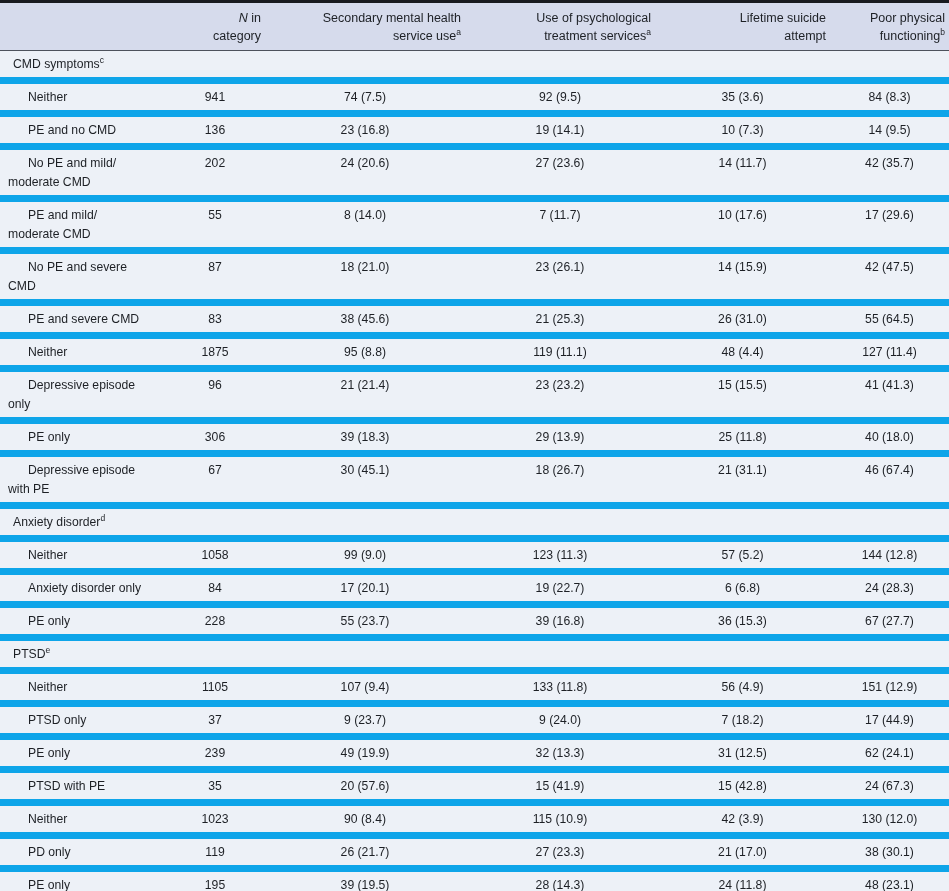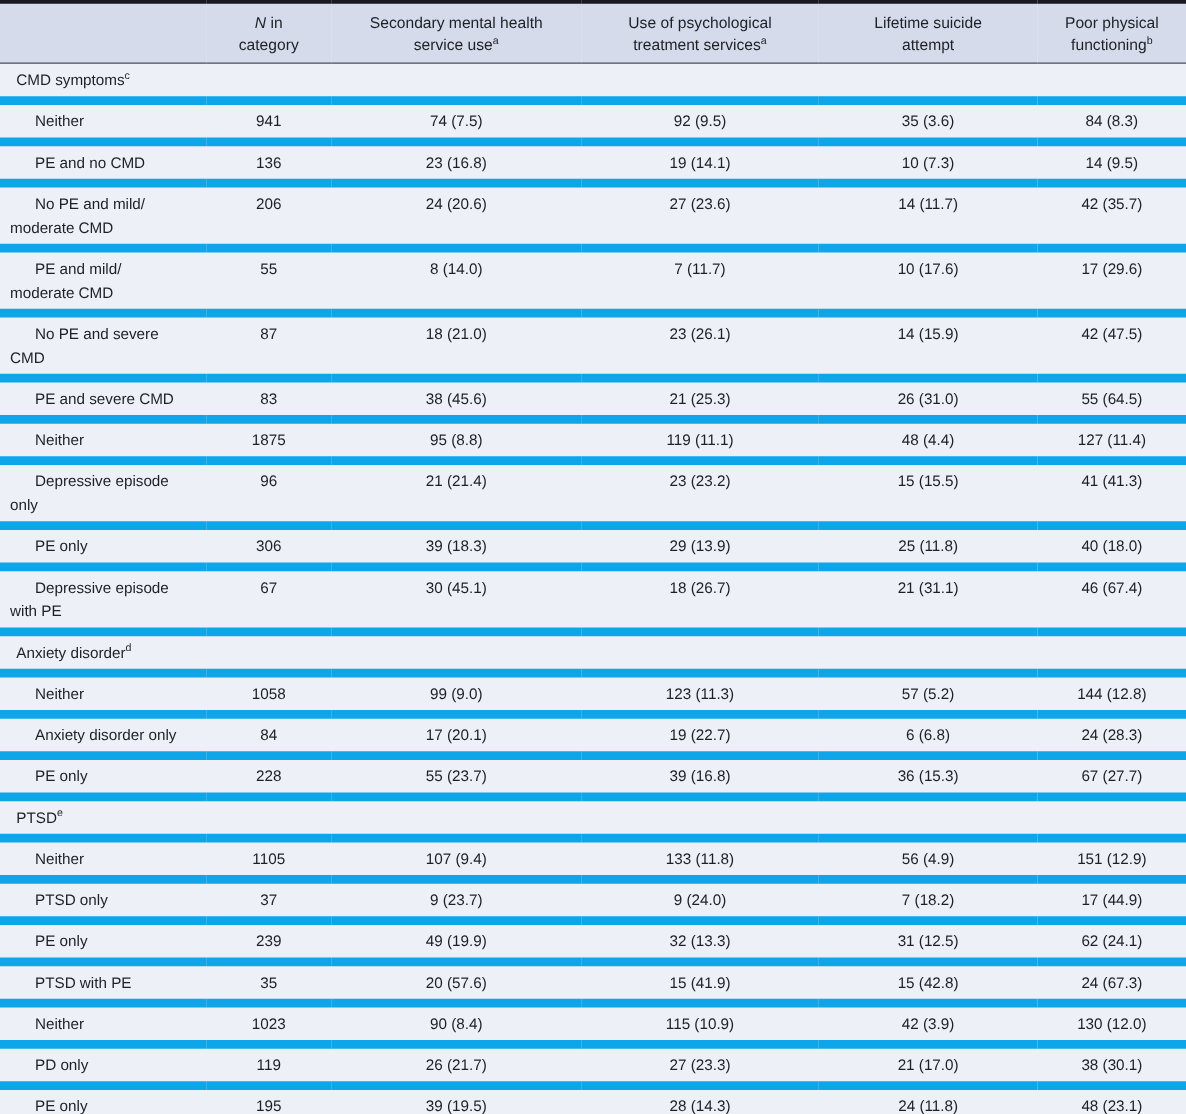--- a/index.html
+++ b/index.html
@@ -25,21 +25,21 @@
   col.c-smhs   { width: 200px; }
   col.c-psych  { width: 190px; }
   col.c-suic   { width: 175px; }
   col.c-poor   { width: 119px; }
 
   thead th {
     background: #d6dbec;
     font-weight: normal;
     font-size: 12.5px;
     line-height: 18px;
-    text-align: center;
+    text-align: right;
     vertical-align: middle;
     padding: 5px 4px;
     height: 37px;
     box-sizing: content-box;
   }
   thead { border-bottom: 1px solid #4d525c; }
 
   tbody tr { border-top: 7px solid #0ea5e9; }
   tbody tr:first-child { border-top: none; margin-top: 24px; }
 
@@ -109,21 +109,21 @@
           <td class="row-label">PE and no CMD</td>
           <td class="num">136</td>
           <td class="num">23 (16.8)</td>
           <td class="num">19 (14.1)</td>
           <td class="num">10 (7.3)</td>
           <td class="num">14 (9.5)</td>
         </tr>
         <tr>
           <td class="row-label">No PE and mild/
 moderate CMD</td>
-          <td class="num">206</td>
+          <td class="num">202</td>
           <td class="num">24 (20.6)</td>
           <td class="num">27 (23.6)</td>
           <td class="num">14 (11.7)</td>
           <td class="num">42 (35.7)</td>
         </tr>
         <tr>
           <td class="row-label">PE and mild/
 moderate CMD</td>
           <td class="num">55</td>
           <td class="num">8 (14.0)</td>

